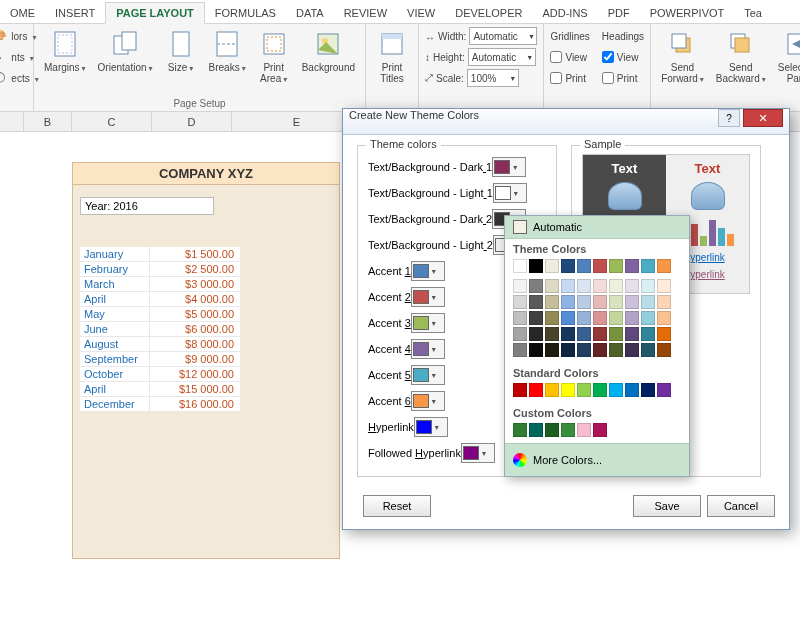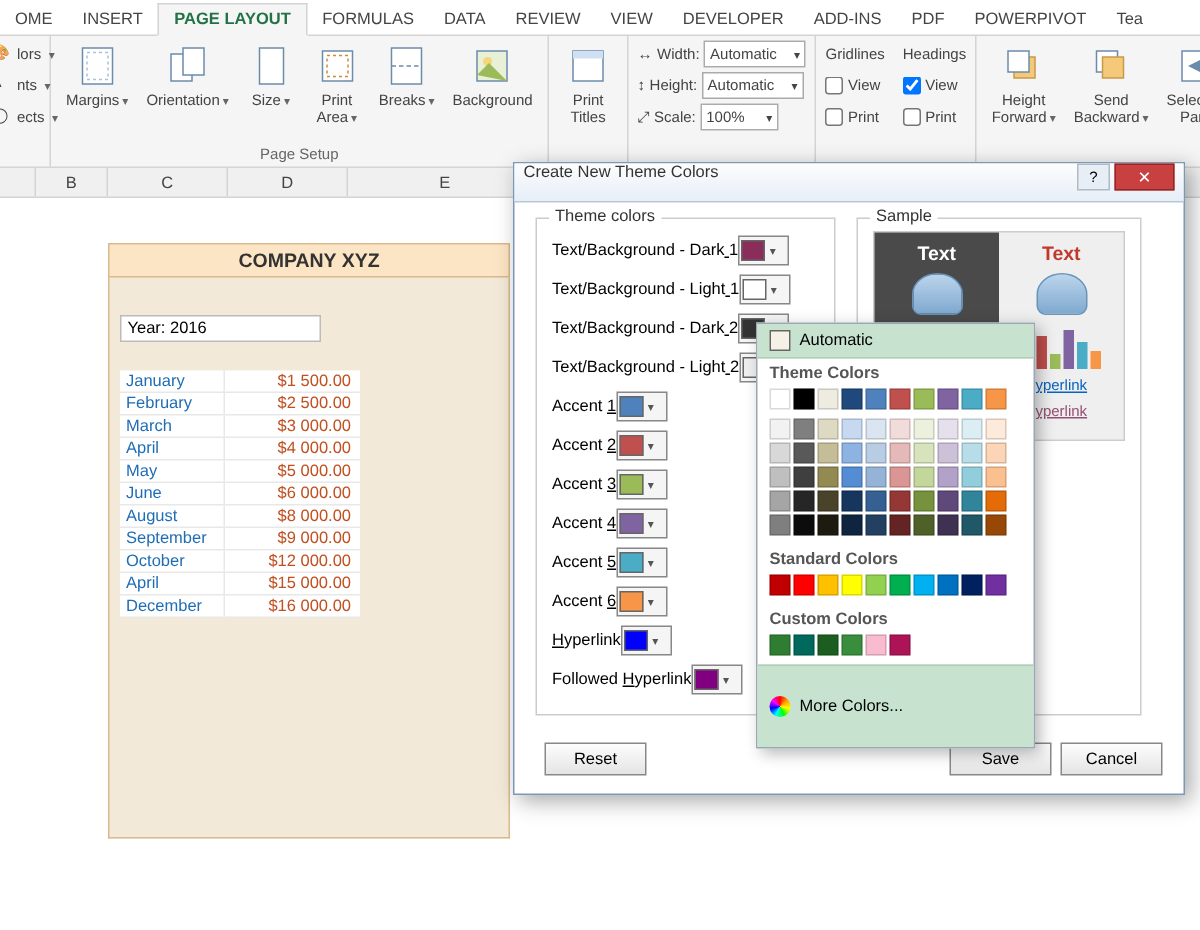--- a/index.html
+++ b/index.html
@@ -26,21 +26,21 @@
 .combo::after { content: "▾"; font-size: 8px; margin-left: 2px; }
 .dim-ic { width: 14px; height: 14px; }
 
 
 .gridwrap { position: absolute; top: 112px; left: 0; right: 0; bottom: 0; background: #fff; }
 .colhdrs { display: flex; height: 20px; background: #f0f0f0; border-bottom: 1px solid #d4d4d4; font-size: 11px; }
 .colhdr { border-right: 1px solid #d4d4d4; display: flex; align-items: center; justify-content: center; color: #444; }
 .sheet { position: relative; }
 .company-band { position: absolute; left: 72px; top: 30px; width: 268px; background: #fce5c4; border: 1px solid #d9b98d; text-align: center; font-weight: bold; font-size: 13px; padding: 3px 0; color: #333; }
 .bg-tint { position: absolute; left: 72px; top: 47px; width: 268px; height: 380px; background: #f3e9d8; border: 1px solid #d9b98d; border-top: none; }
-.yearbox { position: absolute; left: 80px; top: 78px; width: 134px; background: #fff; border: 1px solid #bbb; font-size: 11px; padding: 2px 4px; }
+.yearbox { position: absolute; left: 80px; top: 65px; width: 134px; background: #fff; border: 1px solid #bbb; font-size: 11px; padding: 2px 4px; }
 .tblhdr { position: absolute; left: 80px; top: 97px; width: 160px; display: flex; background: #000; color: #fff; font-size: 11px; font-weight: bold; margin-top: 40px; }
 .tblhdr > div { padding: 2px 6px; text-align: center; }
 .tblhdr > div:first-child { width: 70px; border-right: 1px solid #444; }
 .tblhdr > div:last-child { width: 90px; }
 .tblbody { position: absolute; left: 80px; top: 115px; width: 160px; background: #fff; font-size: 11px; }
 .trow { display: flex; border-bottom: 1px solid #e8e8e8; }
 .trow > div:first-child { width: 70px; padding: 1px 4px; color: #1f6db5; border-right: 1px solid #e8e8e8; }
 .trow > div:last-child { width: 90px; padding: 1px 6px; text-align: right; color: #c05020; }
 
 
@@ -75,21 +75,21 @@
 .dlg-foot .spacer { flex: 1; }
 .dlg-btn { min-width: 68px; height: 22px; border: 1px solid #888; background: linear-gradient(#fdfdfd,#e4e4e4); font-size: 11px; cursor: pointer; margin-left: 6px; }
 
 
 .picker { position: absolute; left: 504px; top: 215px; width: 186px; background: #fff; border: 1px solid #9aa7b4; box-shadow: 3px 3px 10px rgba(0,0,0,.3); font-size: 11px; z-index: 50; }
 .picker .auto { background: #c7e3cf; padding: 4px 8px; display: flex; align-items: center; gap: 6px; border-bottom: 1px solid #b0cdb6; cursor: pointer; }
 .picker .autosw { width: 14px; height: 14px; border: 1px solid #666; background: #f5f1e6; }
 .picker .sect { padding: 4px 8px 2px; color: #555; font-weight: 600; }
 .picker .grid { display: grid; grid-template-columns: repeat(10, 14px); gap: 2px; padding: 2px 8px 6px; }
 .picker .grid .c { width: 14px; height: 14px; border: 1px solid rgba(0,0,0,.15); cursor: pointer; }
-.picker .more { background: #c7e3cf; padding: 20px 8px; display: flex; align-items: center; gap: 6px; border-top: 1px solid #b0cdb6; cursor: pointer; }
+.picker .more { background: #c7e3cf; padding: 9px 8px; display: flex; align-items: center; gap: 6px; border-top: 1px solid #b0cdb6; cursor: pointer; }
 .wheel { width: 14px; height: 14px; border-radius: 50%; background: conic-gradient(red,orange,yellow,lime,cyan,blue,magenta,red); }
 .u { text-decoration: underline; }
 
 svg { display: block; }
 </style>
 </head>
 <body>
 
 <div class="tabs" id="tabs">
     <div class="tab">OME</div>
@@ -154,35 +154,35 @@
           <div class="ic">
             <svg width="28" height="28">
               <rect x="6" y="2" width="16" height="24" fill="#fff" stroke="#6b8bab"></rect>
             </svg>
           </div>
           <div class="lbl"><span>Size</span><span class="arrow-down"></span></div>
         </div>
       <div class="rbtn">
           <div class="ic">
             <svg width="28" height="28">
+              <rect x="4" y="2" width="20" height="24" fill="#fff" stroke="#6b8bab"></rect>
+              <line x1="4" y1="14" x2="24" y2="14" stroke="#6b8bab" stroke-dasharray="3 2"></line>
+            </svg>
+          </div>
+          <div class="lbl"><span>Breaks</span><span class="arrow-down"></span></div>
+        </div>
+      <div class="rbtn">
+          <div class="ic">
+            <svg width="28" height="28">
               <rect x="4" y="4" width="20" height="20" fill="#fff" stroke="#6b8bab"></rect>
               <rect x="7" y="7" width="14" height="14" fill="none" stroke="#d08a3a" stroke-dasharray="2 2"></rect>
             </svg>
           </div>
           <div class="lbl"><span>Print
 Area</span><span class="arrow-down"></span></div>
-        </div>
-      <div class="rbtn">
-          <div class="ic">
-            <svg width="28" height="28">
-              <rect x="4" y="2" width="20" height="24" fill="#fff" stroke="#6b8bab"></rect>
-              <line x1="4" y1="14" x2="24" y2="14" stroke="#6b8bab" stroke-dasharray="3 2"></line>
-            </svg>
-          </div>
-          <div class="lbl"><span>Breaks</span><span class="arrow-down"></span></div>
         </div>
       <div class="rbtn">
           <div class="ic">
             <svg width="28" height="28">
               <rect x="4" y="4" width="20" height="20" fill="#e8f0d8" stroke="#6b8bab"></rect>
               <circle cx="11" cy="11" r="3" fill="#f5d67a"></circle>
               <path d="M4 20 L12 12 L24 24 Z" fill="#9bbb59"></path>
             </svg>
           </div>
           <div class="lbl">Background</div>
@@ -260,21 +260,21 @@
 
   <div class="rgroup">
     <div class="rgroup-body">
       <div class="rbtn">
           <div class="ic">
             <svg width="28" height="28">
               <rect x="8" y="8" width="14" height="14" fill="#f4c97a" stroke="#c79a4a"></rect>
               <rect x="4" y="4" width="14" height="14" fill="#fff" stroke="#6b8bab"></rect>
             </svg>
           </div>
-          <div class="lbl"><span>Height
+          <div class="lbl"><span>Send
 Forward</span><span class="arrow-down"></span></div>
         </div>
       <div class="rbtn">
           <div class="ic">
             <svg width="28" height="28">
               <rect x="4" y="4" width="14" height="14" fill="#fff" stroke="#6b8bab"></rect>
               <rect x="8" y="8" width="14" height="14" fill="#f4c97a" stroke="#c79a4a"></rect>
             </svg>
           </div>
           <div class="lbl"><span>Send

